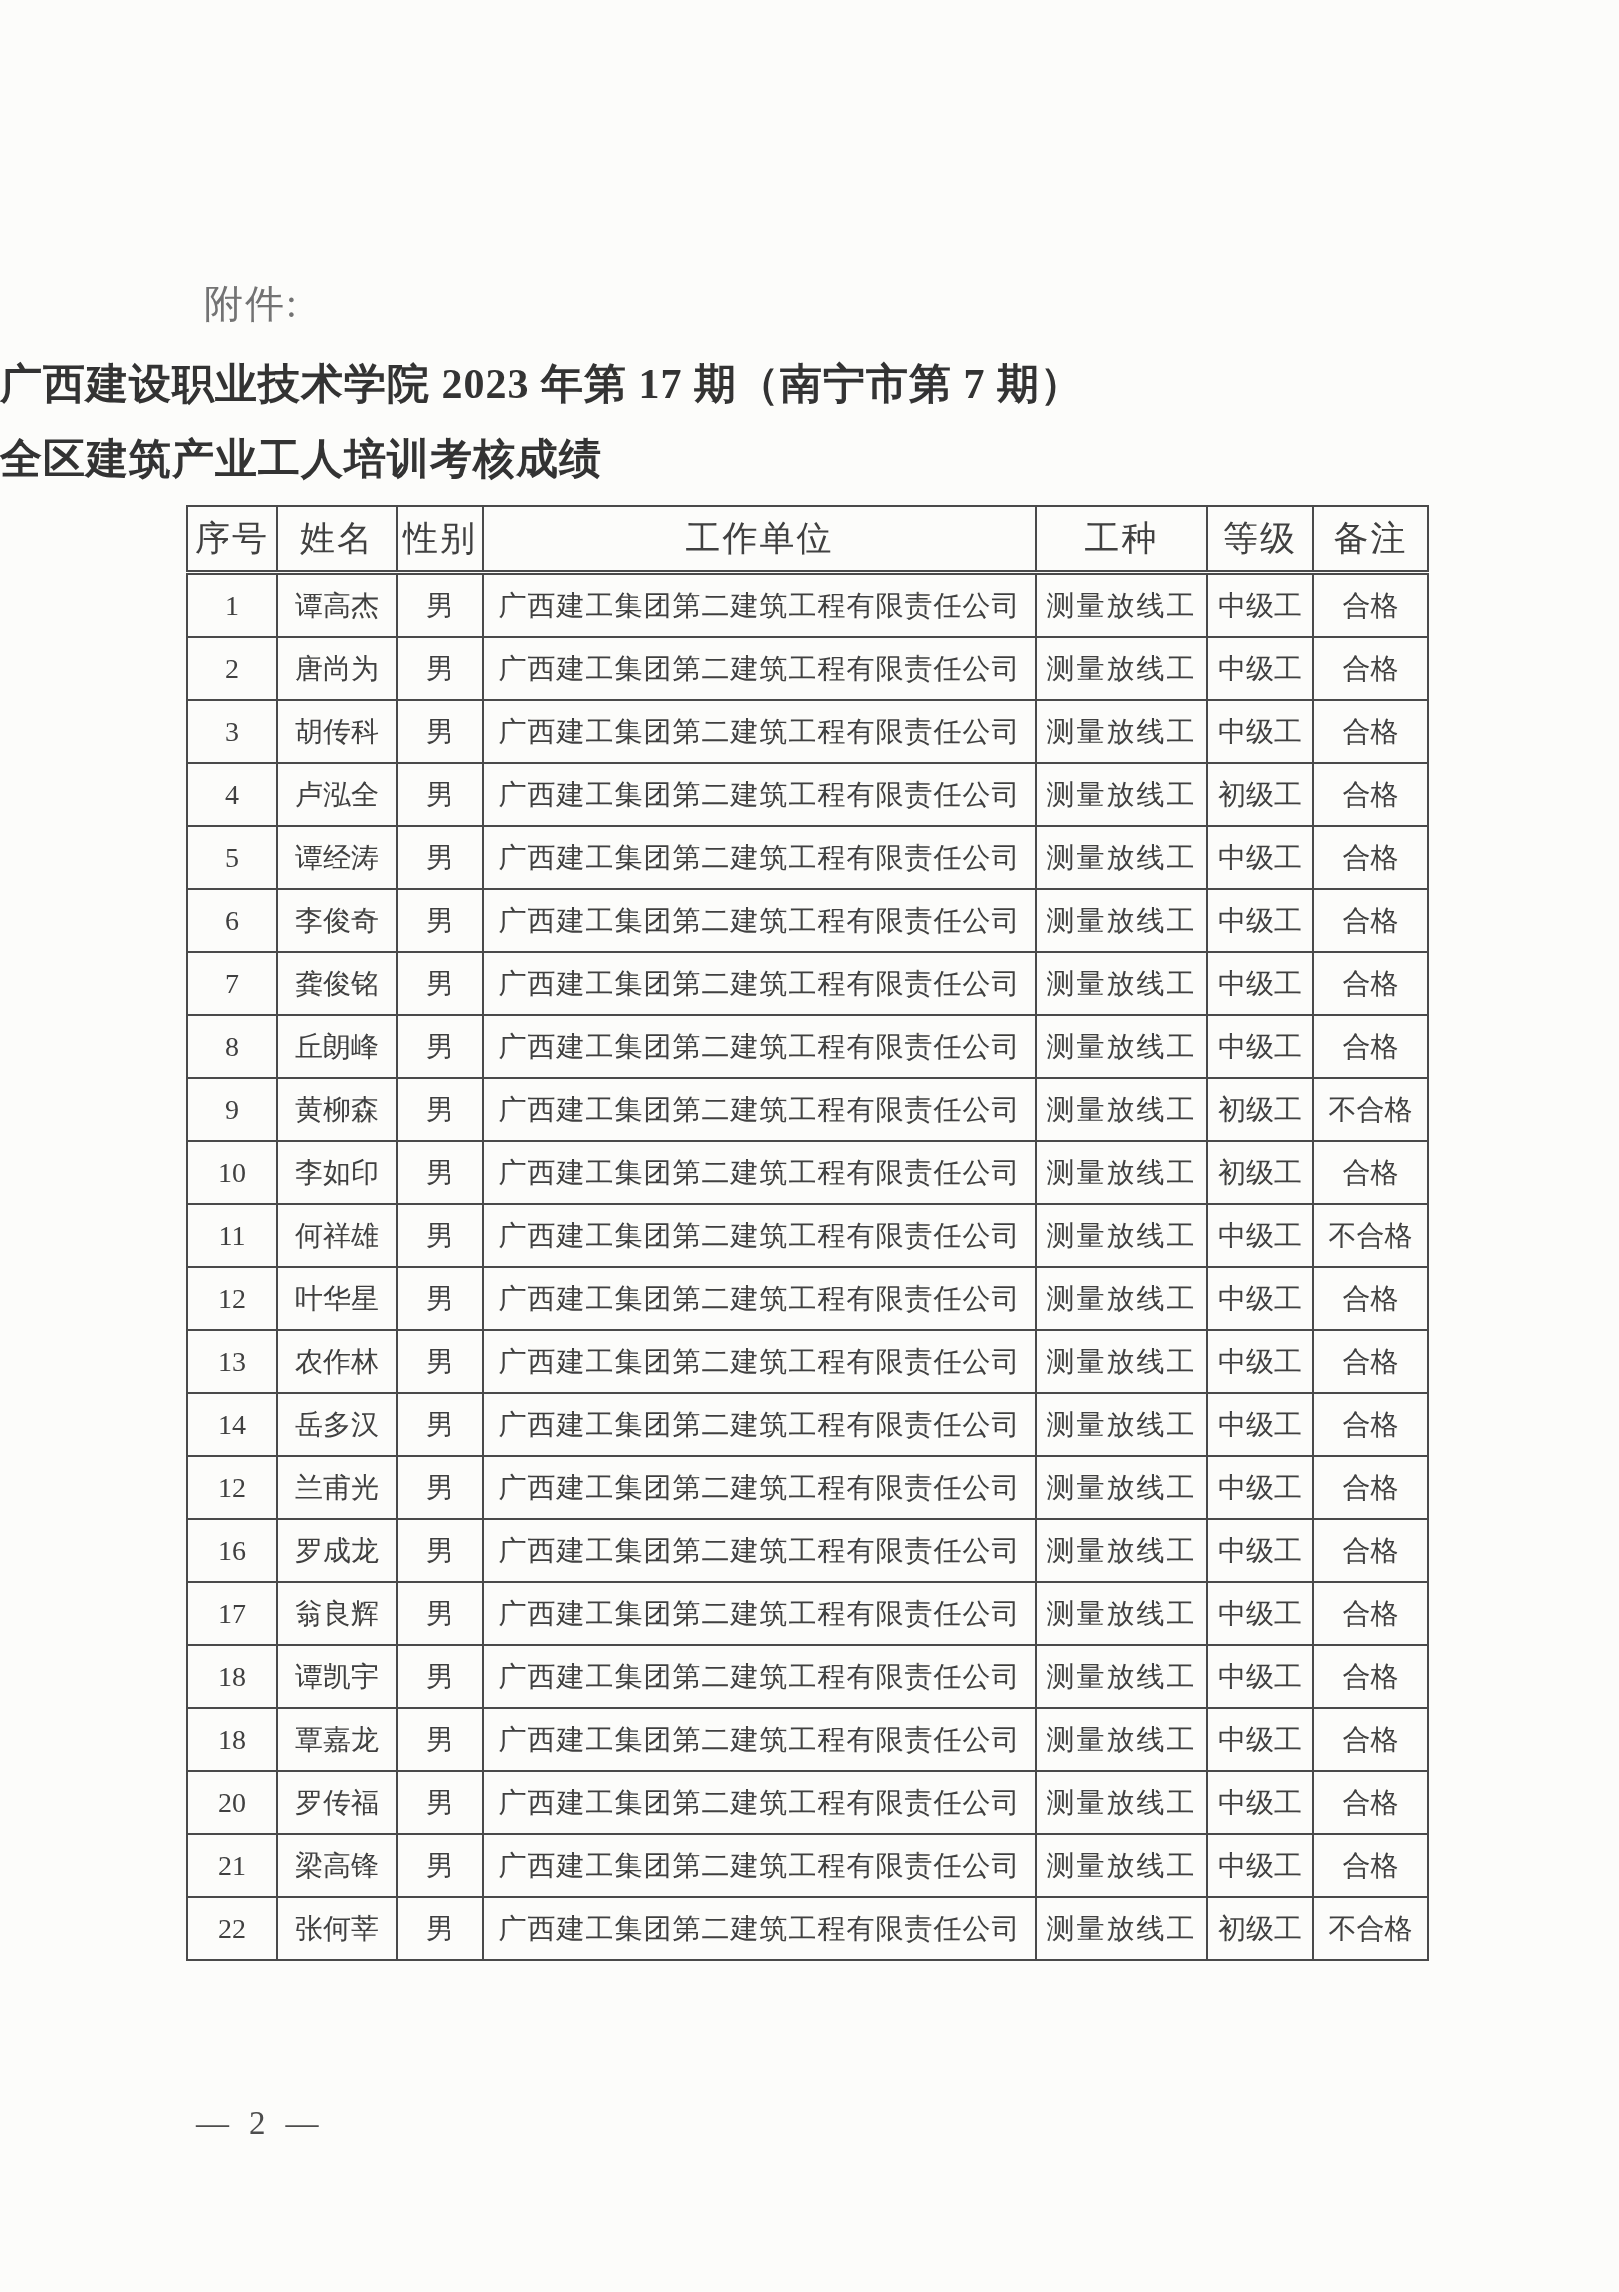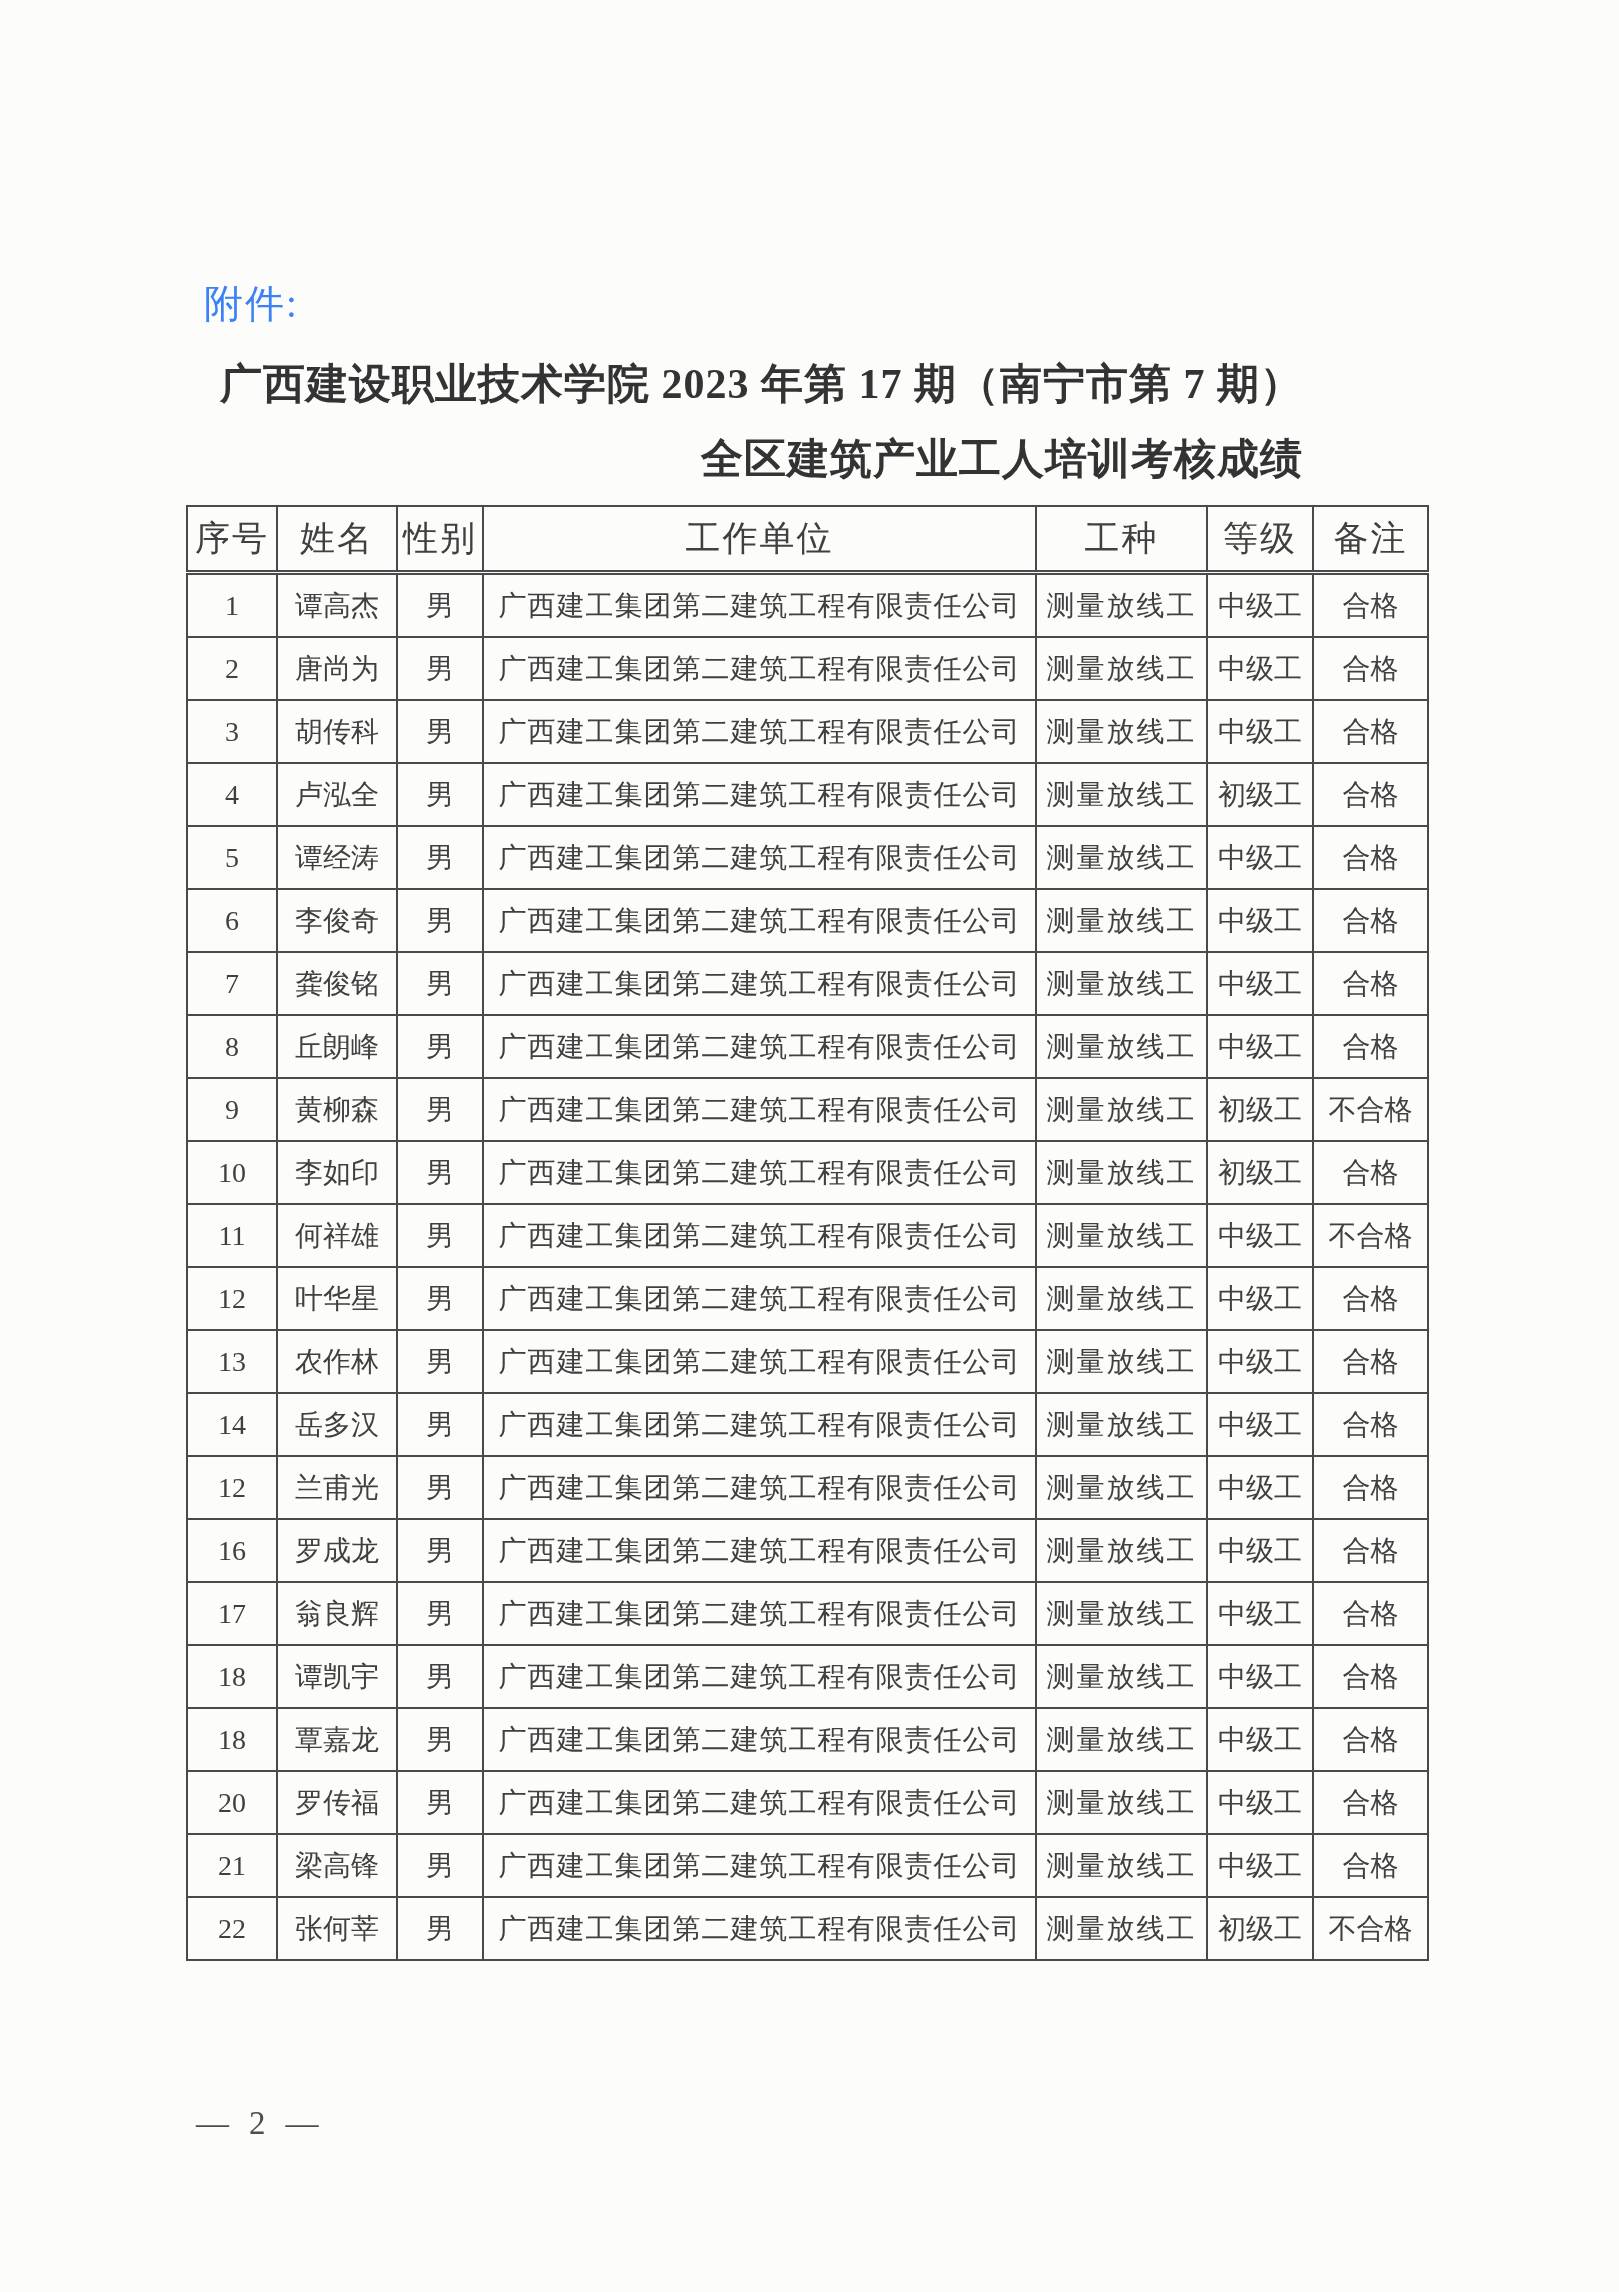--- a/index.html
+++ b/index.html
@@ -8,25 +8,25 @@
     width:1619px;height:2293px;
     margin:0 auto;
     background:#fcfcfa;
     color:#3c3c3c;
     font-family:"Liberation Serif","DejaVu Serif",serif;
     overflow:hidden;
     box-shadow:0 0 5.9px rgba(0,0,0,.15);
   }
   .attachment{
     position:absolute;left:204px;top:277px;
-    font-size:39px;letter-spacing:2px;color:#3b82f6;text-align:right;
+    font-size:39px;letter-spacing:2px;color:#737373;text-align:right;
   }
   .title{
     position:absolute;left:0;width:1303px;
-    text-align:right;font-weight:700;color:#333;
+    text-align:left;font-weight:700;color:#333;
     font-size:42px;letter-spacing:1px;
   }
   .title.line1{top:356px;}
   .title.line2{top:431px;}
   table.results{
     position:absolute;left:186px;top:505px;
     width:1240px;
     border-collapse:collapse;table-layout:fixed;
     font-size:28px;color:#404040;
   }

